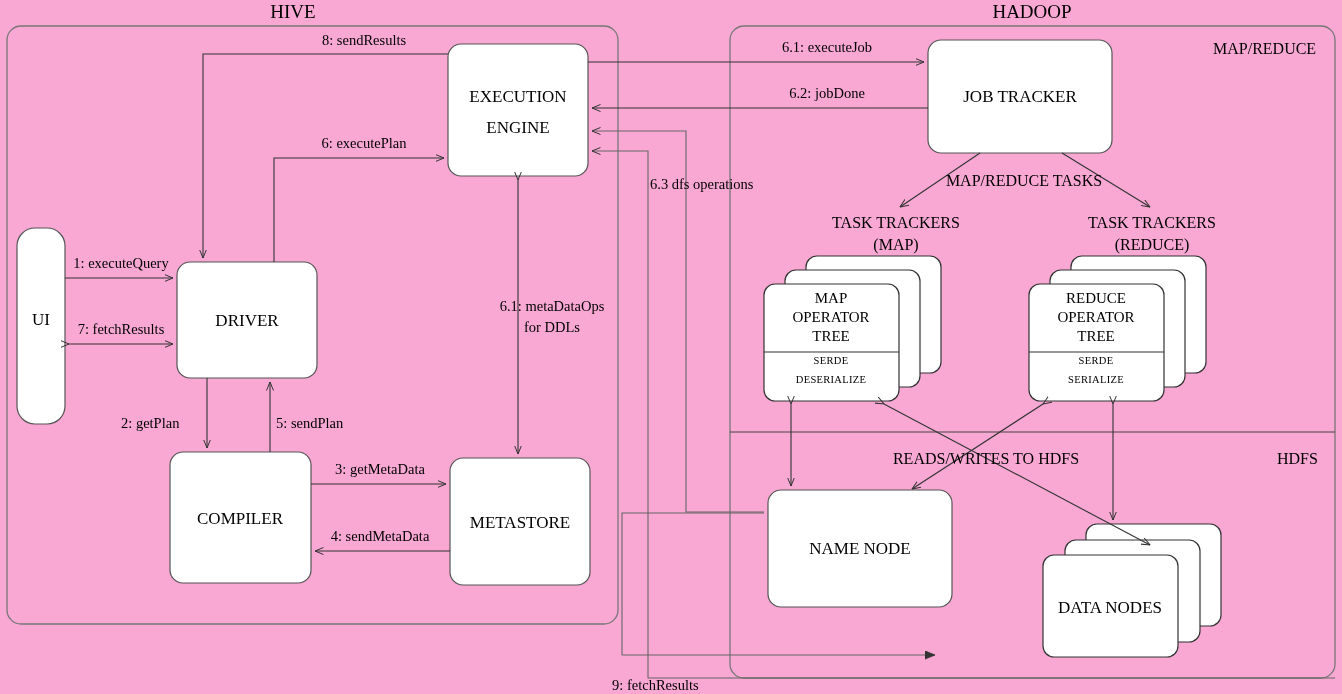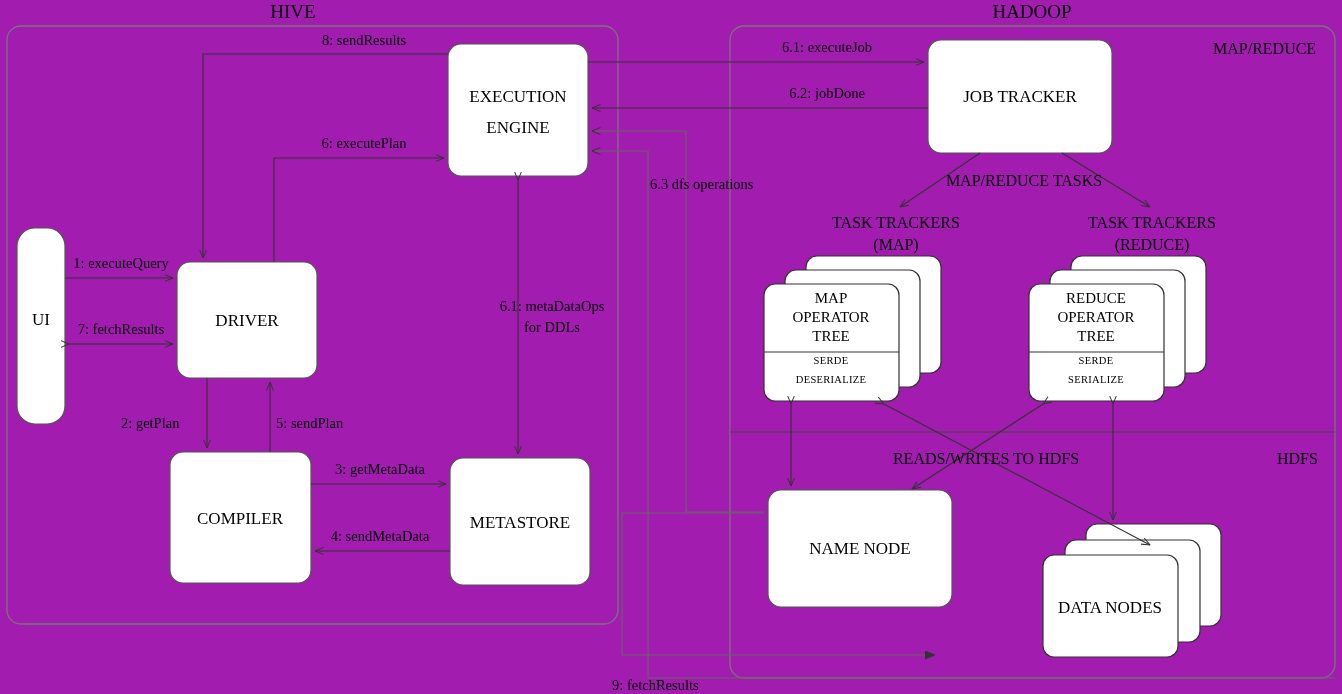--- a/index.html
+++ b/index.html
@@ -1,17 +1,17 @@
 <!DOCTYPE html>
 <html><head>
 <meta charset="utf-8">
 <style>
   html,body{margin:0;padding:0;background:#ffffff;}
   body{font-family:"Liberation Serif", serif;}
-  #stage{position:relative;width:1342px;height:694px;background:#a21caf;overflow:hidden;}
+  #stage{position:relative;width:1342px;height:694px;background:#f9a8d4;overflow:hidden;}
   svg#diagram{position:absolute;left:0;top:0;width:1342px;height:694px;}
   .box{fill:#ffffff;stroke:#555555;stroke-width:1.2;}
   .box-dark{fill:#ffffff;stroke:#333333;stroke-width:1.2;}
   .container{fill:none;stroke:#777777;stroke-width:1.3;}
   .conn{stroke:#333333;stroke-width:1.1;fill:none;}
   .conn-gray{stroke:#666666;stroke-width:1.1;fill:none;}
   .divider{stroke:#444444;stroke-width:1;}
   text{font-family:"Liberation Serif", serif;fill:#000000;}
   .t-title{font-size:19px;text-anchor:middle;}
   .t-node{font-size:17px;text-anchor:middle;}

